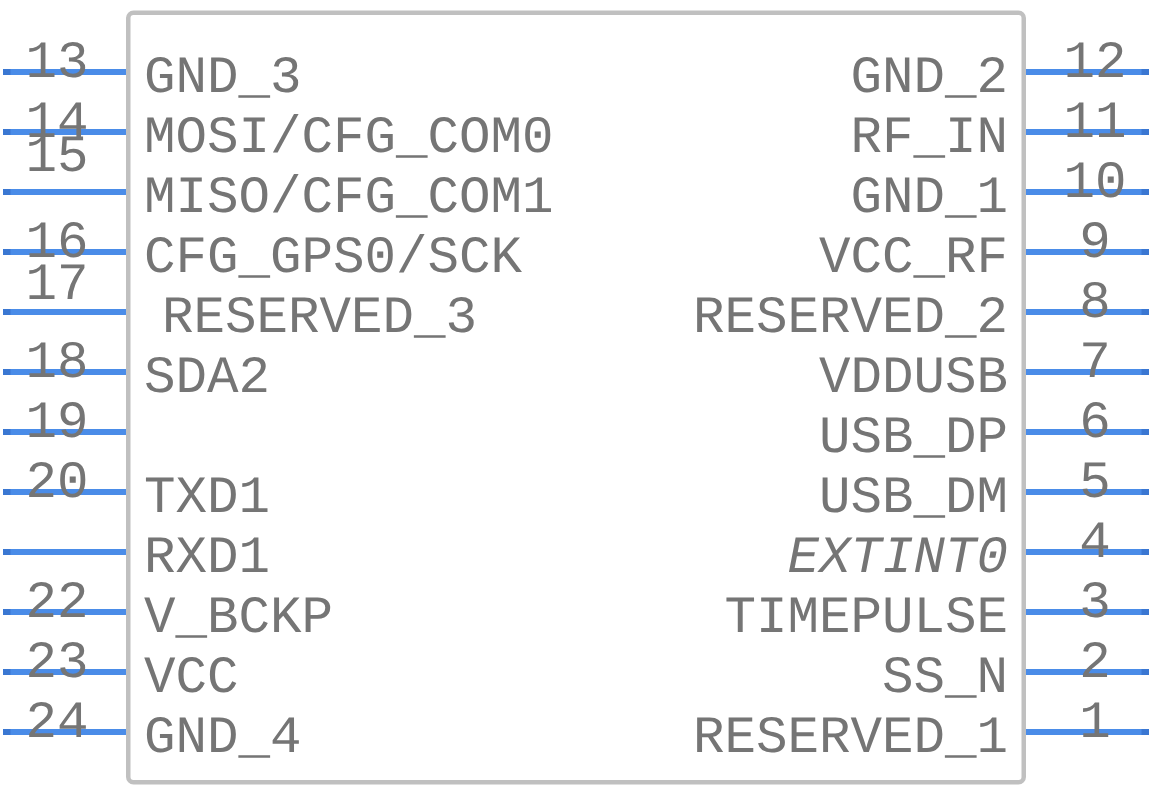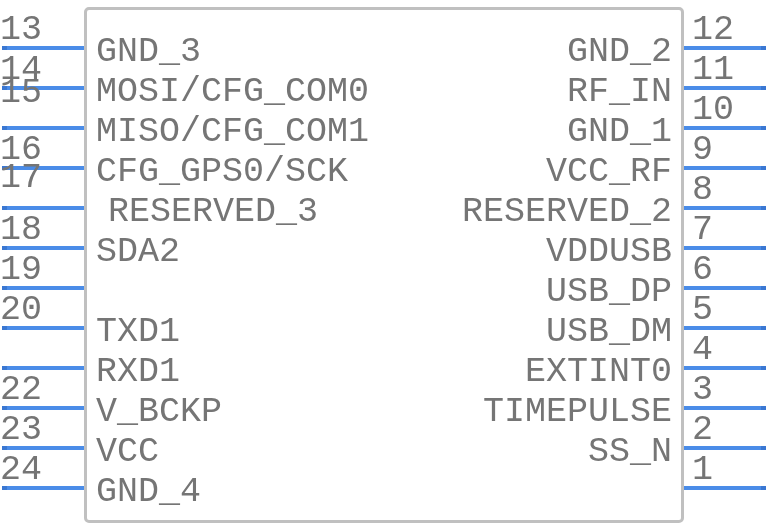--- a/index.html
+++ b/index.html
@@ -35,24 +35,25 @@
     position: absolute;
     height: 4px;
     width: 5px;
     background: var(--pin-end, #3a77d2);
   }
   .pin-number {
     position: absolute;
     width: 76px;
     height: 36px;
     line-height: 36px;
-    text-align: left;
+    text-align: center;
     font-size: 35px;
     color: var(--text, #757575);
     white-space: pre;
+    margin-top: 12px;
   }
   .pin-label {
     position: absolute;
     height: 40px;
     line-height: 40px;
     font-size: 35px;
     color: var(--text, #757575);
     white-space: pre;
   }
   .pin-label.left { left: 96px; text-align: left; }
@@ -137,25 +138,26 @@
     <div class="pin-cap" style="left: 761px; top: 286px;"></div>
     <div class="pin-number" style="left: 692px; top: 252px;">6</div>
     <div class="pin-label right" style="top: 272px;">USB_DP</div>
     <div class="pin-line" style="left: 684px; top: 326px; width: 82px;"></div>
     <div class="pin-cap" style="left: 761px; top: 326px;"></div>
     <div class="pin-number" style="left: 692px; top: 292px;">5</div>
     <div class="pin-label right" style="top: 312px;">USB_DM</div>
     <div class="pin-line" style="left: 684px; top: 366px; width: 82px;"></div>
     <div class="pin-cap" style="left: 761px; top: 366px;"></div>
     <div class="pin-number" style="left: 692px; top: 332px;">4</div>
-    <div class="pin-label right" style="top: 352px;">EXTINT0</div>
+    <div class="pin-label right" style="top: 352px; font-style: italic;">EXTINT0</div>
     <div class="pin-line" style="left: 684px; top: 406px; width: 82px;"></div>
     <div class="pin-cap" style="left: 761px; top: 406px;"></div>
     <div class="pin-number" style="left: 692px; top: 372px;">3</div>
     <div class="pin-label right" style="top: 392px;">TIMEPULSE</div>
     <div class="pin-line" style="left: 684px; top: 446px; width: 82px;"></div>
     <div class="pin-cap" style="left: 761px; top: 446px;"></div>
     <div class="pin-number" style="left: 692px; top: 412px;">2</div>
     <div class="pin-label right" style="top: 432px;">SS_N</div>
     <div class="pin-line" style="left: 684px; top: 486px; width: 82px;"></div>
     <div class="pin-cap" style="left: 761px; top: 486px;"></div>
     <div class="pin-number" style="left: 692px; top: 452px;">1</div>
+    <div class="pin-label right" style="top: 472px;">RESERVED_1</div>
   </div>
 
 </body></html>

